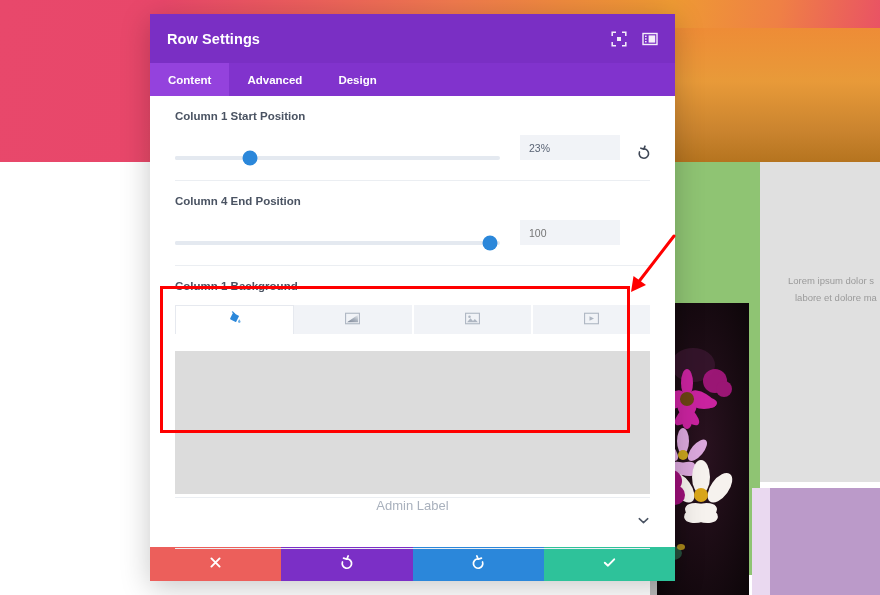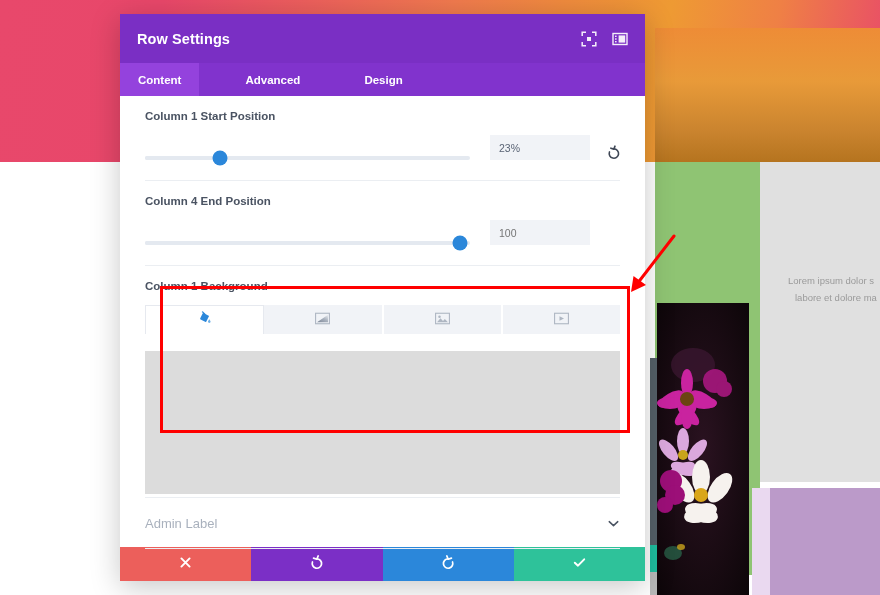--- a/index.html
+++ b/index.html
@@ -104,21 +104,21 @@
   .bg-photo-grey {
     position: absolute;
     left: 650px; top: 572px;
     width: 10px; height: 23px;
     background: #b9b9b9;
   }
 
   
   .modal {
     position: absolute;
-    left: 120px; top: 14px;
+    left: 150px; top: 14px;
     width: 525px;
     height: 567px;
     background: #ffffff;
     box-shadow: 0 6px 28px rgba(0,0,0,0.22);
     overflow: hidden;
   }
 
   .modal-header {
     height: 49px;
     background: #7a2fc4;
@@ -143,21 +143,20 @@
     display: flex; align-items: center; justify-content: center;
     cursor: pointer;
     opacity: 0.92;
   }
 
   .modal-tabs {
     height: 33px;
     background: #8133cd;
     display: flex;
     align-items: stretch;
-    gap: 28px;
   }
   .tab {
     display: flex;
     align-items: center;
     padding: 0 18px;
     color: #ffffff;
     font-size: 11.5px;
     font-weight: bold;
     cursor: pointer;
   }
@@ -271,20 +270,21 @@
   .admin-row {
     position: absolute;
     left: 25px; right: 25px;
     top: 401px;
     height: 52px;
     border-top: 1px solid #ebeef2;
     border-bottom: 1px solid #ebeef2;
     display: flex;
     align-items: center;
     cursor: pointer;
+    flex-direction: column;
   }
   .admin-label {
     font-size: 13px;
     color: #a9b1bd;
   }
   .admin-chevron {
     margin-left: auto;
     width: 14px; height: 14px;
     display: flex; align-items: center; justify-content: center;
   }

